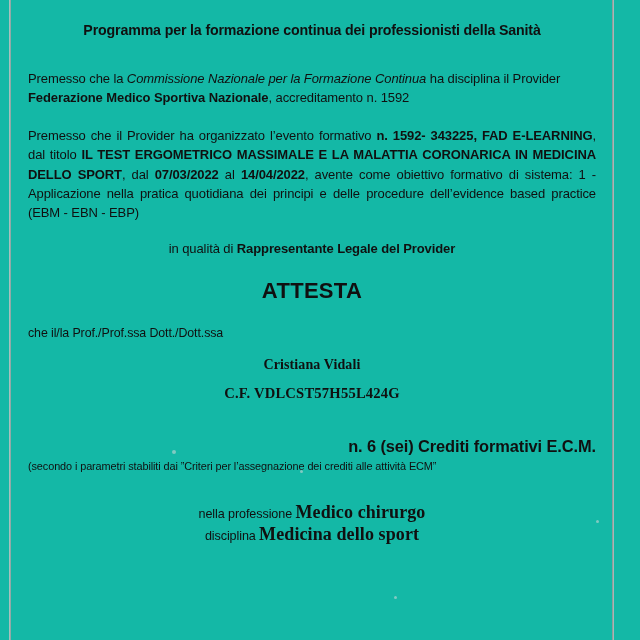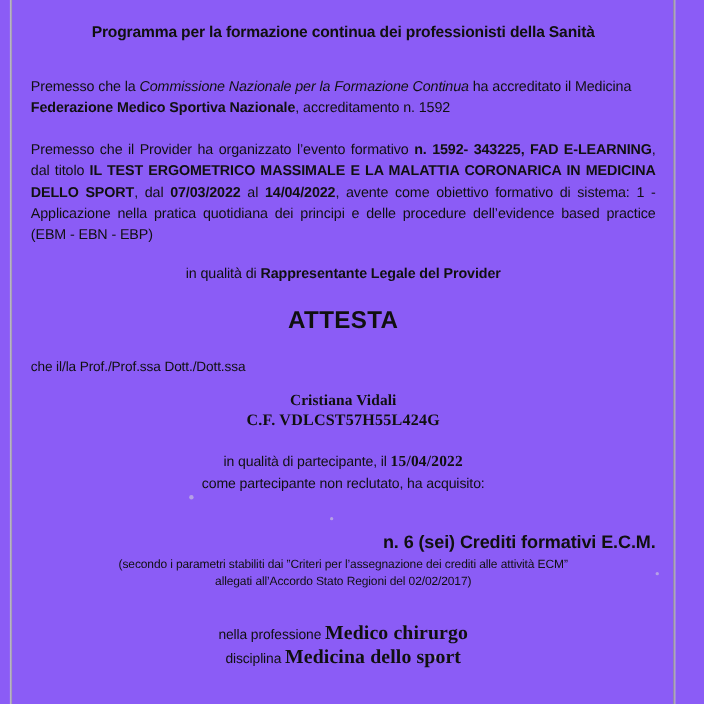--- a/index.html
+++ b/index.html
@@ -4,21 +4,21 @@
 <style>
   html, body {
     margin: 0;
     padding: 0;
     background: #ffffff;
   }
   #page {
     position: relative;
     width: 640px;
     height: 640px;
-    background: #8b5cf6;
+    background: #14b8a6;
     overflow: hidden;
     font-family: "Liberation Sans", sans-serif;
     color: #101010;
     -webkit-font-smoothing: antialiased;
   }
   
   .edge-left {
     position: absolute;
     left: 9px;
     top: 0;
@@ -106,21 +106,21 @@
     font-weight: bold;
     font-size: 14px;
     margin-top: 17px;
     letter-spacing: 0.1px;
   }
   .recipient-cf {
     text-align: center;
     font-family: "Liberation Serif", serif;
     font-weight: bold;
     font-size: 14.6px;
-    margin-top: 1px;
+    margin-top: 12px;
     letter-spacing: 0.2px;
   }
 
   .participation {
     text-align: center;
     font-size: 12.8px;
     line-height: 18.5px;
     margin-top: 20px;
     letter-spacing: -0.1px;
   }
@@ -132,21 +132,21 @@
   }
 
   .credits {
     text-align: right;
     font-weight: bold;
     font-size: 16.4px;
     margin-top: 35px;
     letter-spacing: -0.1px;
   }
   .credits-note {
-    text-align: center;
+    text-align: left;
     font-size: 10.9px;
     line-height: 15.6px;
     margin-top: 3px;
     letter-spacing: -0.1px;
   }
 
   .profession {
     text-align: center;
     font-size: 12.6px;
     line-height: 20px;
@@ -181,49 +181,44 @@
   <div class="speckle" style="left:172px; top:450px; width:4px; height:4px;"></div>
   <div class="speckle" style="left:394px; top:596px; width:3px; height:3px;"></div>
   <div class="speckle" style="left:596px; top:520px; width:3px; height:3px;"></div>
 
   <div class="sheet">
     <div class="content">
 
       <h1 class="doc-title">Programma per la formazione continua dei professionisti della Sanità</h1>
 
       <p class="para para-1">
-        <span>Premesso che la </span><i>Commissione Nazionale per la Formazione Continua</i><span> ha accreditato il Medicina </span><b>Federazione Medico Sportiva Nazionale</b><span>, accreditamento n. 1592</span>
+        <span>Premesso che la </span><i>Commissione Nazionale per la Formazione Continua</i><span> ha disciplina il Provider </span><b>Federazione Medico Sportiva Nazionale</b><span>, accreditamento n. 1592</span>
       </p>
 
       <p class="para para-2">
         <span>Premesso che il Provider ha organizzato l’evento formativo </span><b>n. 1592- 343225, FAD E-LEARNING</b><span>, dal titolo </span><b>IL TEST ERGOMETRICO MASSIMALE E LA MALATTIA CORONARICA IN MEDICINA DELLO SPORT</b><span>, dal </span><b>07/03/2022</b><span> al </span><b>14/04/2022</b><span>, avente come obiettivo formativo di sistema: 1 - Applicazione nella pratica quotidiana dei principi e delle procedure dell’evidence based practice (EBM - EBN - EBP)</span>
       </p>
 
       <div class="block-center signatory">
         <div class="ln3"><span>in qualità di </span><b>Rappresentante Legale del Provider</b></div>
       </div>
 
       <div class="attesta">ATTESTA</div>
 
       <div class="che-line">che il/la Prof./Prof.ssa Dott./Dott.ssa</div>
 
       <div class="recipient-name">Cristiana Vidali</div>
 
       <div class="recipient-cf">C.F. VDLCST57H55L424G</div>
 
-      <div class="participation">
-        <div><span>in qualità di partecipante, il </span><span class="date">15/04/2022</span></div>
-        <div>come partecipante non reclutato, ha acquisito:</div>
-      </div>
 
       <div class="credits">n. 6 (sei) Crediti formativi E.C.M.</div>
 
       <div class="credits-note">
         <div>(secondo i parametri stabiliti dai ”Criteri per l’assegnazione dei crediti alle attività ECM”</div>
-        <div>allegati all’Accordo Stato Regioni del 02/02/2017)</div>
       </div>
 
       <div class="profession">
         <div><span>nella professione </span><span class="val">Medico chirurgo</span></div>
         <div><span>disciplina </span><span class="val">Medicina dello sport</span></div>
       </div>
 
     </div>
   </div>
 </div>

